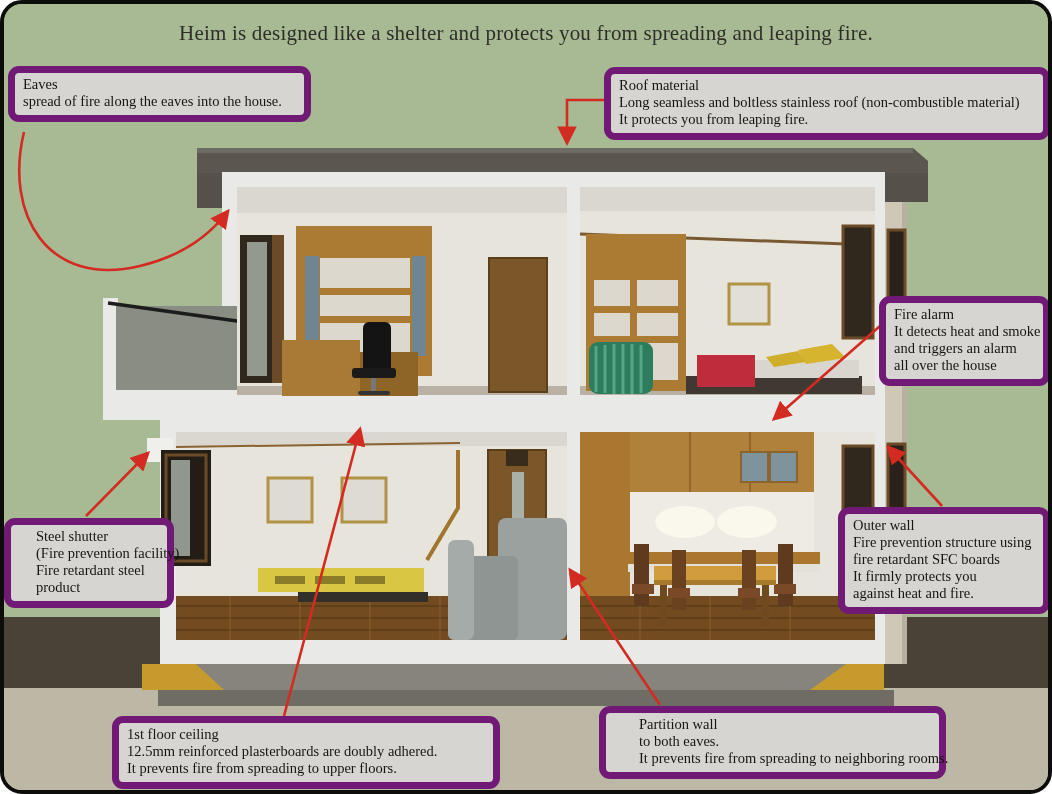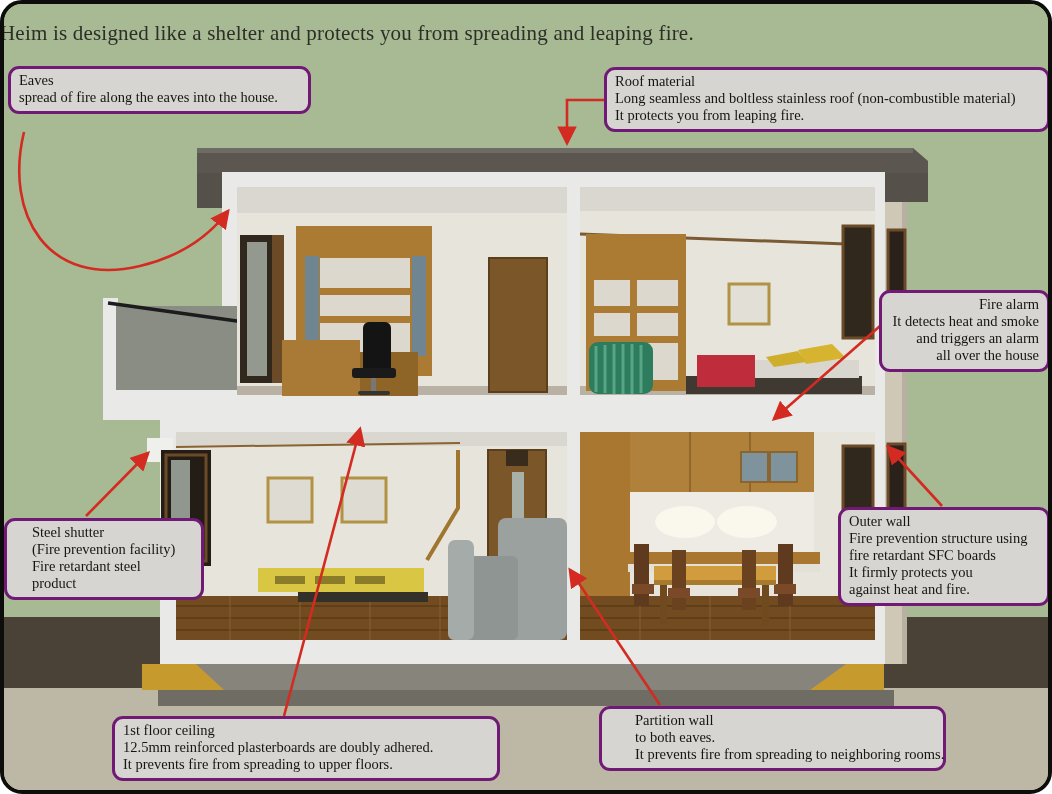--- a/index.html
+++ b/index.html
@@ -2,23 +2,23 @@
 <html><head>
 <meta charset="utf-8">
 <style>
   html,body{margin:0;padding:0;background:#ffffff;}
   .stage{position:relative;width:1052px;height:794px;background:#ffffff;overflow:hidden;
          font-family:"Liberation Serif",serif;}
   .content{position:absolute;inset:0;border:4px solid #0d0d0c;border-radius:22px;
            overflow:hidden;background:#a7ba93;}
   .scene{position:absolute;left:-4px;top:-4px;width:1052px;height:794px;}
   .scene svg{position:absolute;left:0;top:0;}
-  .title{position:absolute;left:0;top:21px;width:1052px;text-align:left;
+  .title{position:absolute;left:0;top:21px;width:1052px;text-align:center;
          font-size:21px;color:#2e2e28;letter-spacing:.2px;}
-  .callout{position:absolute;background:#d6d5d2;border:3px solid #701a75;border-radius:11px;
+  .callout{position:absolute;background:#d6d5d2;border:7px solid #701a75;border-radius:11px;
            padding:3px 8px 5px 8px;color:#16150f;font-size:14.5px;line-height:1.17;
            box-sizing:border-box;}
   .callout .cl{white-space:nowrap;}
 </style>
 </head>
 <body>
 
 <div class="stage">
   <div class="content">
     <div class="scene">
@@ -233,36 +233,36 @@
         <div class="cl">Eaves</div>
         <div class="cl">spread of fire along the eaves into the house.</div>
       </div>
 
       <div class="callout" style="left:604px;top:67px;width:446px;">
         <div class="cl">Roof material</div>
         <div class="cl">Long seamless and boltless stainless roof (non-combustible material)</div>
         <div class="cl">It protects you from leaping fire.</div>
       </div>
 
-      <div class="callout" style="left:879px;top:290px;width:171px;text-align:right;">
+      <div class="callout" style="left:879px;top:296px;width:171px;">
         <div class="cl">Fire alarm</div>
         <div class="cl">It detects heat and smoke</div>
         <div class="cl">and triggers an alarm</div>
         <div class="cl">all over the house</div>
       </div>
 
       <div class="callout" style="left:838px;top:507px;width:212px;">
         <div class="cl">Outer wall</div>
         <div class="cl">Fire prevention structure using</div>
         <div class="cl">fire retardant SFC boards</div>
         <div class="cl">It firmly protects you</div>
         <div class="cl">against heat and fire.</div>
       </div>
 
-      <div class="callout" style="left:4px;top:518px;width:200px;padding-left:25px;">
+      <div class="callout" style="left:4px;top:518px;width:170px;padding-left:25px;">
         <div class="cl">Steel shutter</div>
         <div class="cl">(Fire prevention facility)</div>
         <div class="cl">Fire retardant steel</div>
         <div class="cl">product</div>
       </div>
 
       <div class="callout" style="left:112px;top:716px;width:388px;">
         <div class="cl">1st floor ceiling</div>
         <div class="cl">12.5mm reinforced plasterboards are doubly adhered.</div>
         <div class="cl">It prevents fire from spreading to upper floors.</div>

